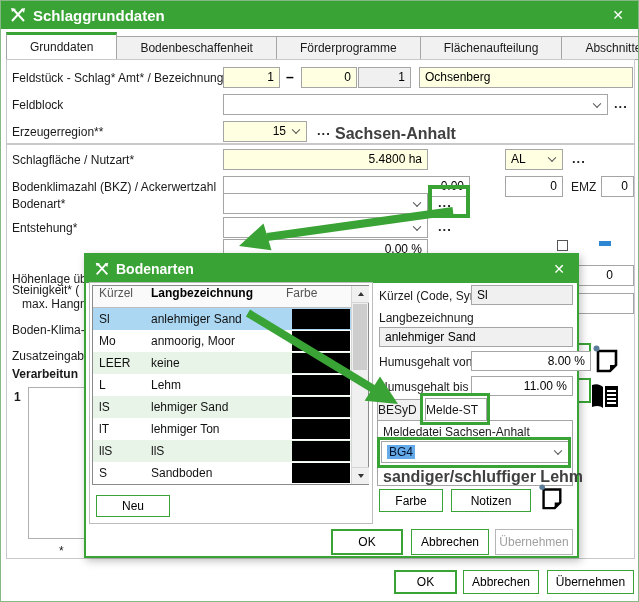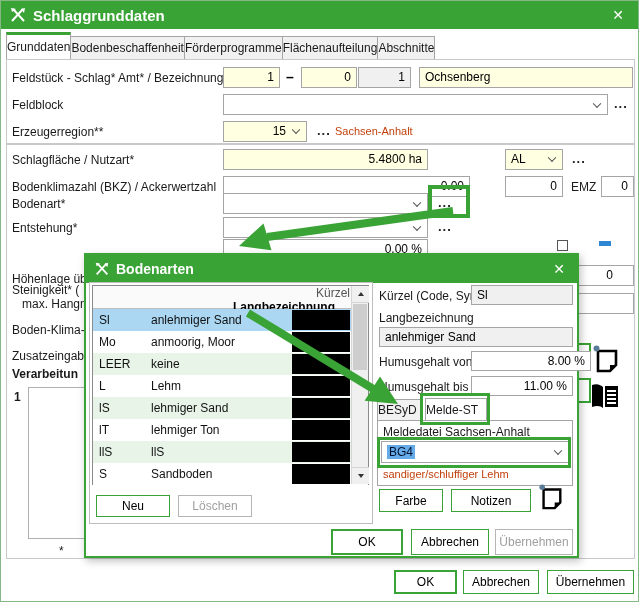--- a/index.html
+++ b/index.html
@@ -6,49 +6,49 @@
   *{box-sizing:border-box;font-family:"Liberation Sans",sans-serif;}
   #stage{position:relative;width:639px;height:602px;background:#ffffff;border:1px solid #86b886;overflow:hidden;}
   .abs{position:absolute;}
   
   .titlebar{position:absolute;left:0;top:0;width:100%;height:28px;background:#3aa335;display:flex;align-items:center;}
   .title-text{color:#fff;font-weight:700;font-size:15px;margin-left:6px;}
   .close-x{position:absolute;top:3px;width:24px;height:22px;color:#fff;font-size:14px;text-align:center;line-height:22px;cursor:pointer;}
   .app-icon{margin-left:8px;width:18px;height:18px;}
   
   .tabstrip{position:absolute;left:5px;top:31px;height:28px;display:flex;align-items:flex-end;}
-  .tab{height:24px;padding:0 0;background:#f1f1f1;border:1px solid #a5a5a5;border-left-width:0;font-size:12px;display:flex;align-items:center;color:#1a1a1a;}
+  .tab{height:24px;padding:0 23px;background:#f1f1f1;border:1px solid #a5a5a5;border-left-width:0;font-size:12px;display:flex;align-items:center;color:#1a1a1a;}
   .tab:first-child{border-left-width:1px;}
   .tab.active{height:28px;background:#fff;border-top:3px solid #3aa335;border-bottom:1px solid #fff;font-weight:400;}
   .groupbox{position:absolute;border:1px solid #c9c9c9;background:transparent;}
   
   .lbl{position:absolute;font-size:12px;color:#1a1a1a;white-space:nowrap;}
   .lbl.b{font-weight:700;}
   .field{position:absolute;height:21px;background:#fff;border:1px solid #a5a5a5;font-size:12px;line-height:19px;padding:0 5px;color:#000;white-space:nowrap;overflow:hidden;}
   .field.yellow{background:#ffffe1;}
   .field.gray{background:#f0f0f0;}
   .field.right{text-align:right;}
   .field.h20{height:20px;line-height:18px;}
   .chev{position:absolute;right:7px;top:50%;width:6px;height:6px;border-right:1.6px solid #555;border-bottom:1.6px solid #555;transform:translateY(-72%) rotate(45deg);}
   .dots{position:absolute;font-size:13px;font-weight:700;color:#222;letter-spacing:1px;}
-  .link{position:absolute;font-size:11px;color:#c2410c;white-space:nowrap;cursor:pointer;}
+  .link{position:absolute;font-size:16px;color:#404040;white-space:nowrap;cursor:pointer;font-weight:bold;}
   .dashchar{position:absolute;font-size:14px;font-weight:700;color:#000;}
   .btn{position:absolute;background:#fff;border:1px solid #3aa335;font-size:12px;color:#000;display:flex;align-items:center;justify-content:center;cursor:pointer;}
   .btn.primary{border-width:2px;}
   .btn.disabled{border-color:#b5b5b5;color:#9f9f9f;cursor:default;}
   .tri-up{width:0;height:0;border-left:3px solid transparent;border-right:3px solid transparent;border-bottom:4px solid #333;}
   .tri-dn{width:0;height:0;border-left:3px solid transparent;border-right:3px solid transparent;border-top:4px solid #333;}
   .checkbox{position:absolute;width:11px;height:11px;border:1px solid #555;background:#fff;}
   .bluefrag{position:absolute;width:12px;height:5px;background:#2f86d2;}
   
   #dlg{position:absolute;left:83px;top:252px;width:495px;height:305px;background:#fff;border:2px solid #3aa335;box-shadow:2px 3px 8px rgba(0,0,0,.25);z-index:10;}
   #dlg .titlebar{height:28px;}
   #dlg .title-text{font-size:14px;}
   .list{position:absolute;left:6px;top:30px;width:277px;height:200px;border:1px solid #8a8a8a;background:#fff;display:flex;flex-direction:column;}
-  .lhead{display:flex;height:23px;background:#fafafa;border-bottom:1px solid #bdbdbd;font-size:12px;align-items:flex-end;flex-direction:column;}
+  .lhead{display:flex;height:23px;background:#fafafa;border-bottom:1px solid #bdbdbd;font-size:12px;align-items:flex-start;}
   .lhead .hk{width:58px;padding-left:6px;color:#555;}
   .lhead .hl{width:135px;font-weight:700;color:#000;}
   .lhead .hf{width:48px;color:#555;}
   .lrow{display:flex;height:22px;font-size:12px;align-items:center;background:#fff;}
   .lrow.alt{background:#e9f4e9;}
   .lrow.sel{background:#abd7f3;}
   .ck{width:58px;padding-left:6px;color:#111;}
   .cl{width:141px;color:#111;}
   .cf{width:60px;height:22px;display:flex;align-items:center;}
   .swatch{width:58px;height:20px;background:#000;}
@@ -262,21 +262,20 @@
             <span class="tri-up"></span>
           </span>
         <span class="sthumb"></span>
         <span class="sbtn" style="bottom:0;border-top:1px solid #d5d5d5;">
             <span class="tri-dn"></span>
           </span>
       </div>
     </div>
 
     <div class="btn" style="left:10px;top:240px;width:74px;height:22px;">Neu</div>
-    <div class="btn disabled" style="left:92px;top:240px;width:74px;height:22px;">Löschen</div>
 
     <div class="lbl" style="left:293px;top:34px;">Kürzel  (Code, Symbol)</div>
     <div class="field gray h20" style="left:385px;top:30px;width:102px;">Sl</div>
     <div class="lbl" style="left:293px;top:56px;">Langbezeichnung</div>
     <div class="field gray h20" style="left:293px;top:72px;width:194px;">anlehmiger Sand</div>
     <div class="lbl" style="left:293px;top:100px;">Humusgehalt von</div>
     <div class="field right h20" style="left:385px;top:96px;width:120px;">8.00 %</div>
     <div class="lbl" style="left:293px;top:125px;">Humusgehalt bis</div>
     <div class="field right h20" style="left:385px;top:121px;width:102px;">11.00 %</div>
 

